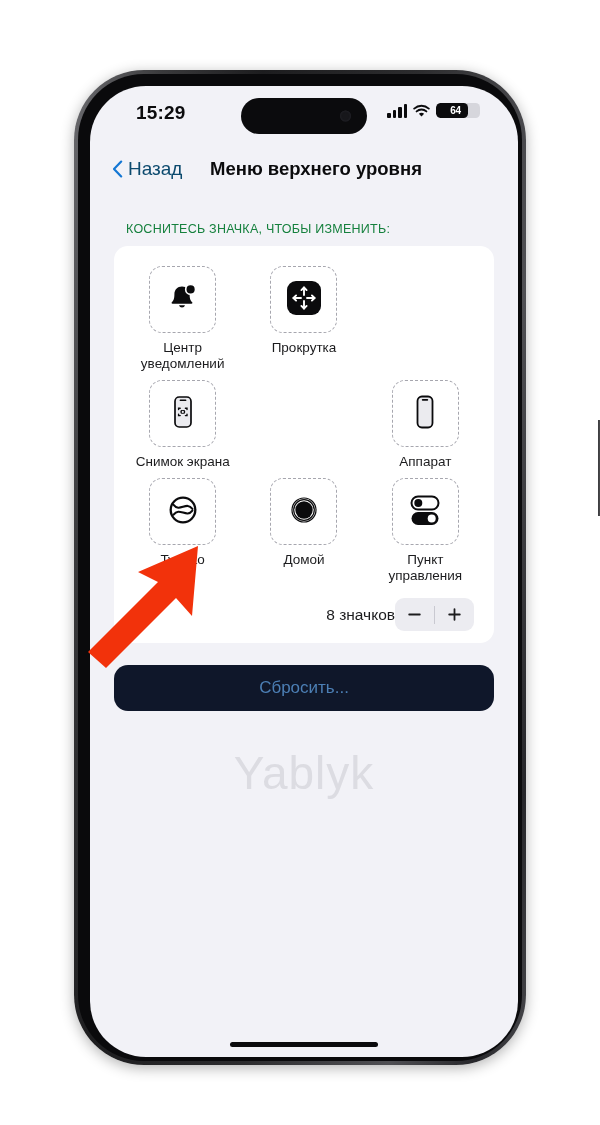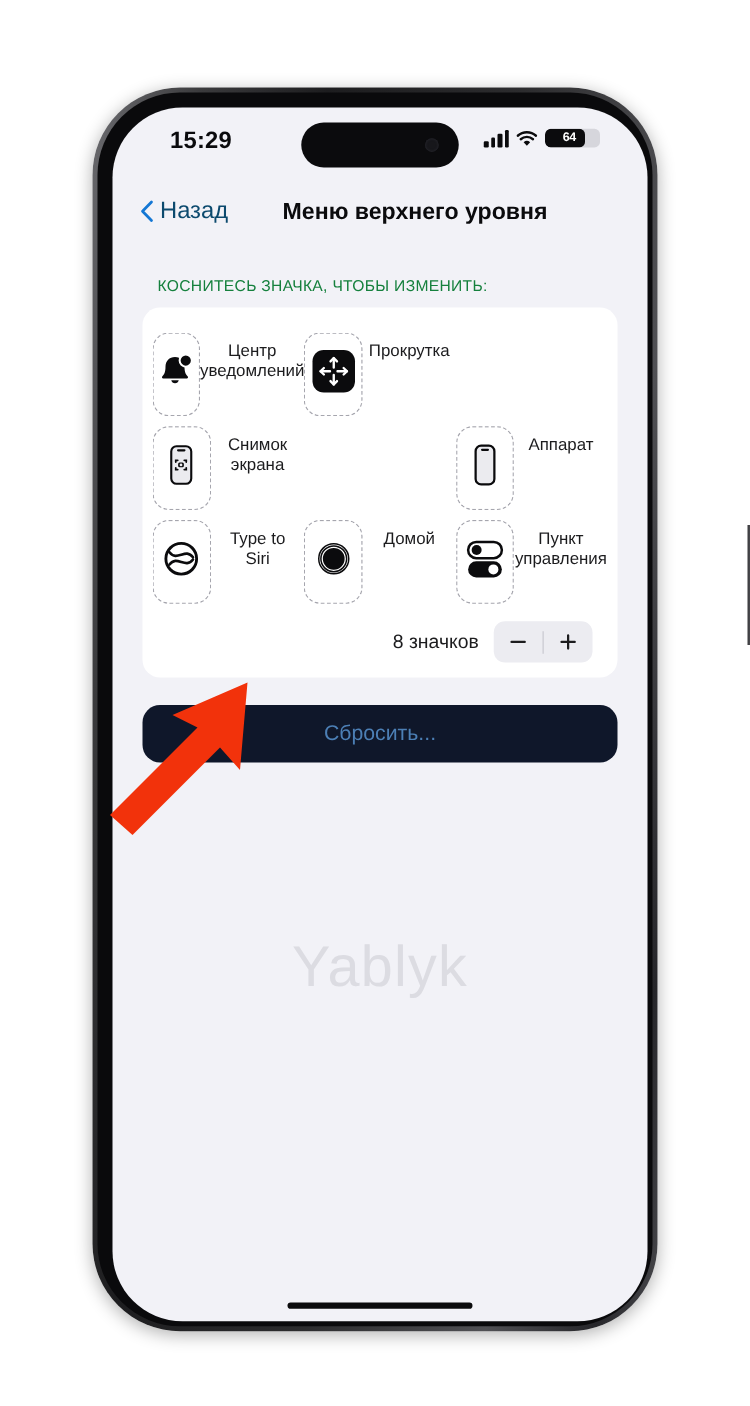--- a/index.html
+++ b/index.html
@@ -93,21 +93,21 @@
   .navbar{
     position:absolute; left:0; top:58px; width:428px; height:50px;
   }
   .nav-back{
     position:absolute; left:22px; top:50%; transform:translateY(-50%);
     display:flex; align-items:center; gap:5px;
     color:#0c4a6e; font-size:19px; cursor:pointer;
   }
   .chev{ width:11px; height:18px; position:relative; }
   .nav-title{
-    position:absolute; left:16px; top:50%; transform:translateY(-50%);
+    position:absolute; left:0; top:50%; transform:translateY(-50%);
     width:100%; text-align:center;
     font-size:18.5px; font-weight:600; color:#0b0b0d;
     padding-left:24px;
   }
 
   
   .content{ position:absolute; left:0; top:108px; width:428px; }
 
   .section-hint{
     margin:28px 0 10px 0;
@@ -119,41 +119,41 @@
     position:relative;
     margin:0 24px; background:#fff; border-radius:14px;
     padding:14px 8px 0 8px;
   }
 
   .grid-row{
     display:flex; margin-bottom:2px;
   }
   .cell{
     width:33.333%;
-    display:flex; flex-direction:row; 
+    display:flex; flex-direction:column; align-items:center;
     padding-top:6px;
   }
   .cell.empty .tile, .cell.empty .cell-label{ visibility:hidden; }
 
   .tile{
     width:67px; height:67px;
     border:1.7px dashed #a6a6ae; border-radius:13px;
     display:flex; align-items:center; justify-content:center;
     cursor:pointer; background:transparent;
   }
   .cell-label{
     margin-top:7px; text-align:center;
     font-size:13.5px; line-height:16px; color:#1c1c1e;
     width:108px;
   }
 
   
   .counter-row{
     display:flex; align-items:center; justify-content:flex-end;
-    gap:12px; padding:10px 12px 12px 0; margin-top:4px;
+    padding:10px 12px 12px 0; margin-top:4px;
   }
   .counter-label{ font-size:15.5px; color:#1c1c1e; }
   .stepper{
     display:flex; align-items:center;
     background:#ececf1; border-radius:9px; height:33px;
   }
   .step-btn{
     width:39px; height:33px; display:flex; align-items:center; justify-content:center;
     cursor:pointer; color:#1c1c1e;
   }

